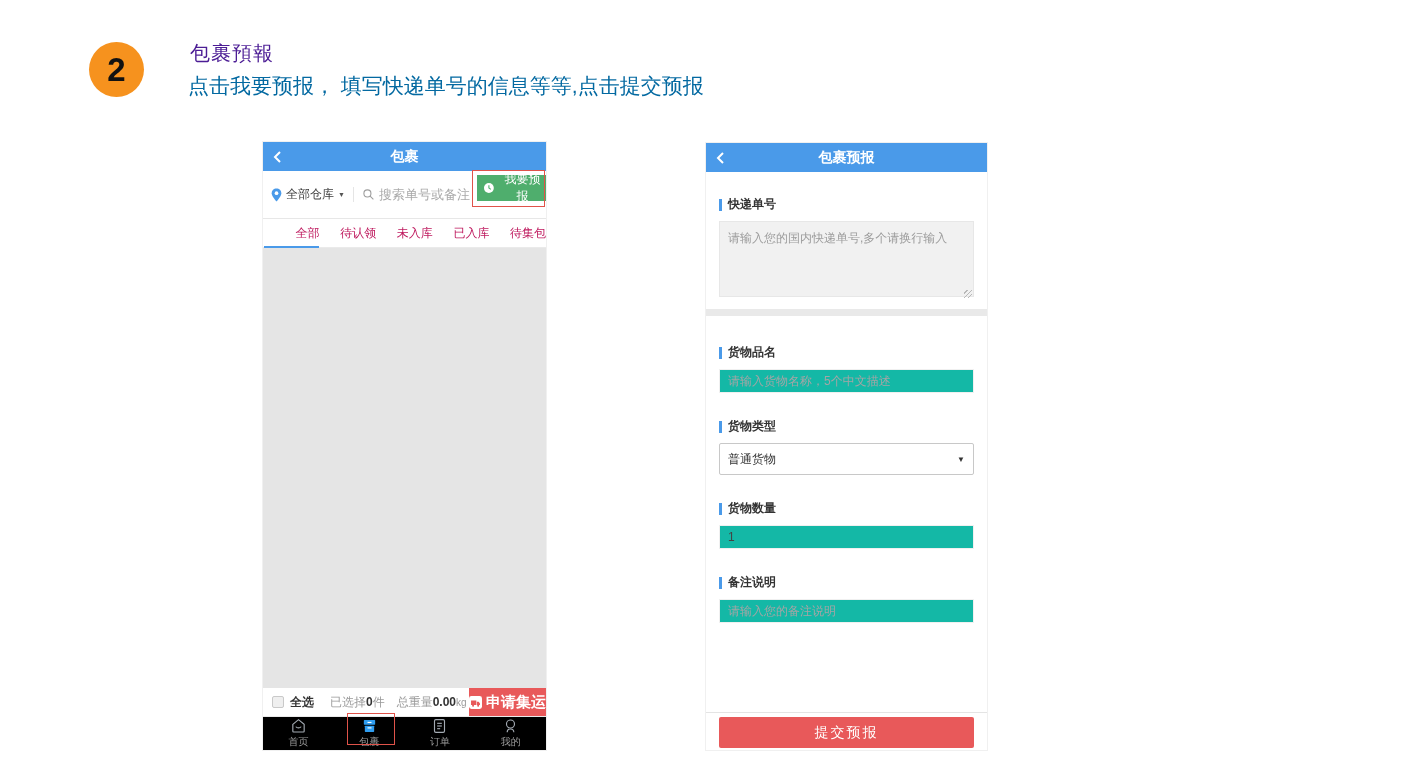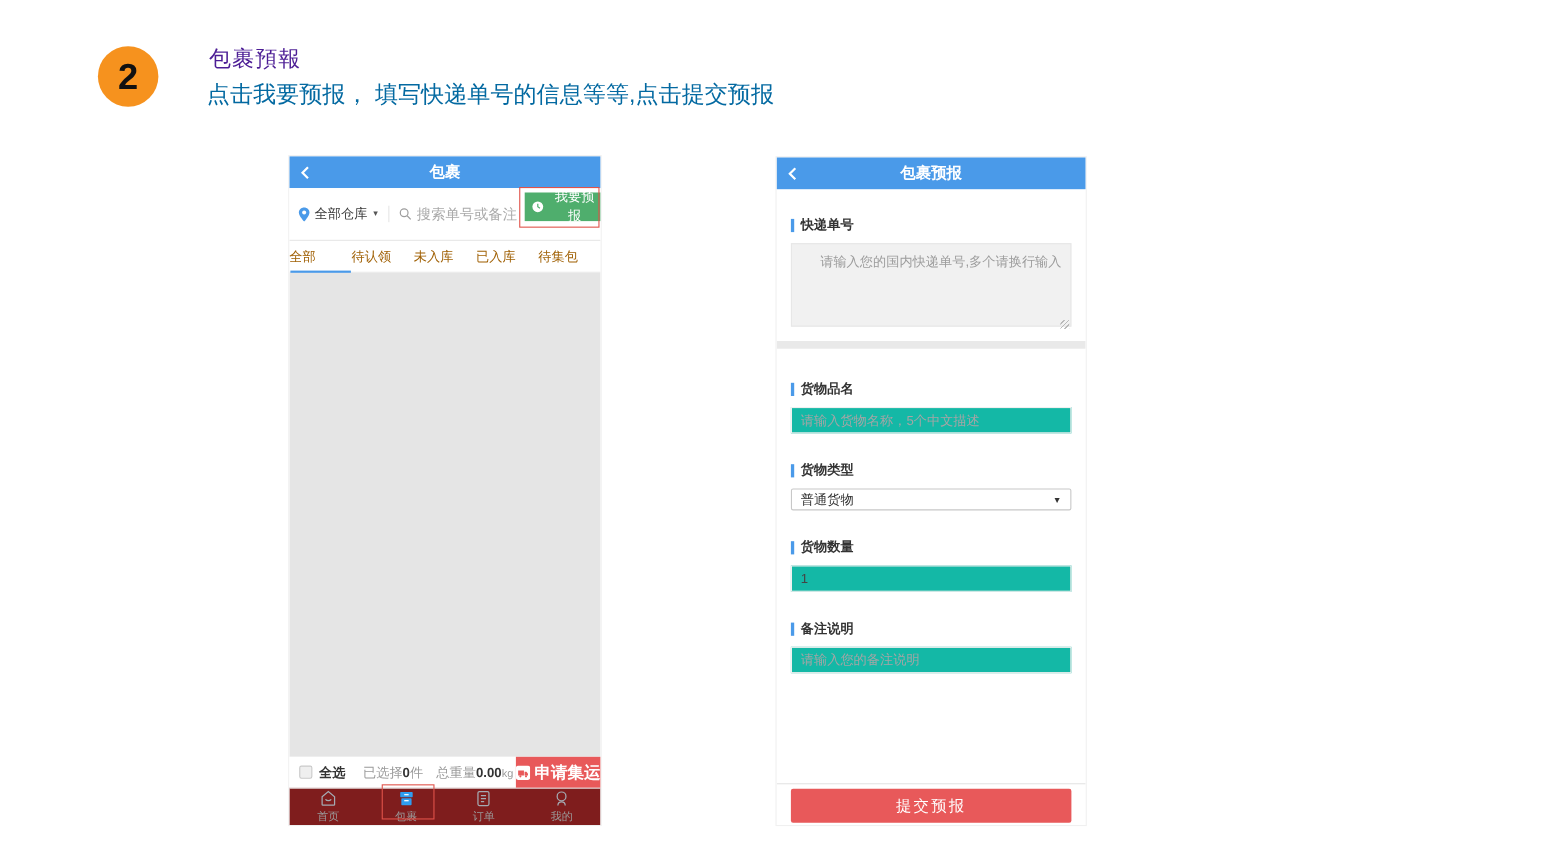--- a/index.html
+++ b/index.html
@@ -37,21 +37,21 @@
     font-size:13px; color:#555; font-family:"Liberation Sans", sans-serif; }
   .searchbox input::placeholder { color:#a9a9a9; }
   .forecast-btn { position:absolute; right:0; top:4px; height:26px; width:69px;
     background:#4fae6d; color:#fff; border:none; font-size:12px; display:flex;
     align-items:center; gap:4px; padding:0 0 0 6px; cursor:pointer;
     font-family:"Liberation Sans", sans-serif; }
 
   
   .p-tabs { flex:none; height:29px; display:flex; border-bottom:1px solid #eaeaea;
     background:#fff; }
-  .p-tab { flex:1; text-align:left; line-height:28px; font-size:12px; color:#a16207;
+  .p-tab { flex:1; text-align:right; line-height:28px; font-size:12px; color:#be185d;
     position:relative; cursor:pointer; }
   .p-tab.active::after { content:""; position:absolute; left:1px; right:1px; bottom:-1px;
     height:2px; background:#4a9ae9; }
 
   .p-content { flex:1; background:#e5e5e5; }
 
   
   .p-selbar { flex:none; height:28px; background:#fff; display:flex; align-items:center;
     padding:0 9px; position:relative; font-size:12px; }
   .checkbox { width:12px; height:12px; border:1px solid #c9c9c9; background:#efefef;
@@ -60,48 +60,48 @@
   .muted { color:#9a9a9a; }
   .strong { color:#333; font-weight:bold; }
   .kg { font-size:10px; color:#9a9a9a; }
   .consolidate-btn { position:absolute; right:0; top:0; height:28px; width:77px;
     background:#e8595a; color:#fff; border:none; font-size:15px; font-weight:bold;
     display:flex; align-items:center; justify-content:center; gap:4px; cursor:pointer;
     font-family:"Liberation Sans", sans-serif; }
 
   
   .p-tabbar { flex:none; height:34px; border-top:1px solid #eaeaea; display:flex;
-    background:#7f1d1d; }
+    background:#000000; }
   .tb-item { flex:1; display:flex; flex-direction:column; align-items:center;
     justify-content:center; gap:1px; cursor:pointer; }
   .tb-item span { font-size:10px; color:#9b9b9b; }
 
   .annotation { position:absolute; border:1px solid #e0534a; pointer-events:none; }
   .ann-forecast { left:209px; top:28px; width:73px; height:37px; }
   .ann-tab { left:84px; top:571px; width:48px; height:32px; }
 
   
   .form { flex:1; display:flex; flex-direction:column; padding:0 13px; background:#fff; }
   .f-label { display:flex; align-items:center; gap:6px; }
   .f-label .bar { width:3px; height:12px; background:#4a9ae9; }
   .f-label .txt { font-size:12px; font-weight:bold; color:#333; }
   .mt-big { margin-top:25px; }
   .f-textarea-wrap { position:relative; margin-top:8px; }
   .f-textarea { width:100%; height:76px; background:#f1f1f1; border:1px solid #e7e7e7;
     resize:none; font-size:12px; color:#555; padding:8px; outline:none;
-    font-family:"Liberation Sans", sans-serif;text-align:right; }
+    font-family:"Liberation Sans", sans-serif; }
   .f-textarea::placeholder { color:#9c9c9c; }
   .resize-handle { position:absolute; right:2px; bottom:3px; width:8px; height:8px;
     background:repeating-linear-gradient(135deg, transparent 0 2px, #b8b8b8 2px 3px); }
   .divider { flex:none; height:7px; background:#e9e9e9; margin:8px -13px 0; }
   .f-input { width:100%; height:24px; background:#14b8a6; border:1px solid #f0f0f0;
     font-size:12px; color:#444; padding:0 8px; margin-top:8px; outline:none;
     font-family:"Liberation Sans", sans-serif; }
   .f-input::placeholder { color:#a5a5a5; }
-  .f-select { width:100%; height:20px; background:#fff; border:1px solid #c8c8c8;
+  .f-select { width:100%; height:32px; background:#fff; border:1px solid #c8c8c8;
     border-radius:2px; display:flex; align-items:center; justify-content:space-between;
     font-size:12px; color:#333; padding:8px 8px; margin-top:8px; cursor:pointer; }
   .f-select .caret { font-size:8px; color:#333; }
   .submit-area { margin:auto -13px 0; border-top:1px solid #e4e4e4; padding:4px 13px 2px; }
   .submit-btn { width:100%; height:31px; background:#e8595a; border:none; color:#fff;
     font-size:14px; border-radius:2px; cursor:pointer; letter-spacing:2px;
     font-family:"Liberation Sans", sans-serif;text-align:center; }
 </style>
 </head>
 <body>

